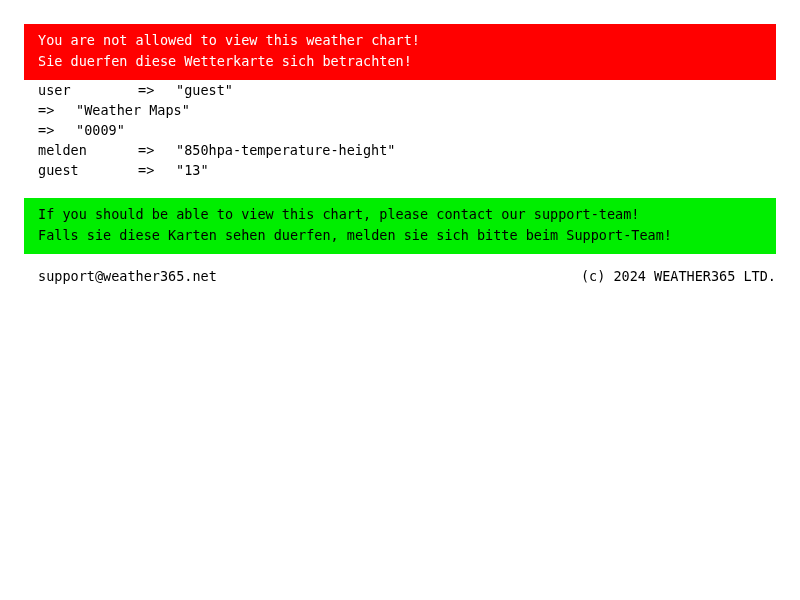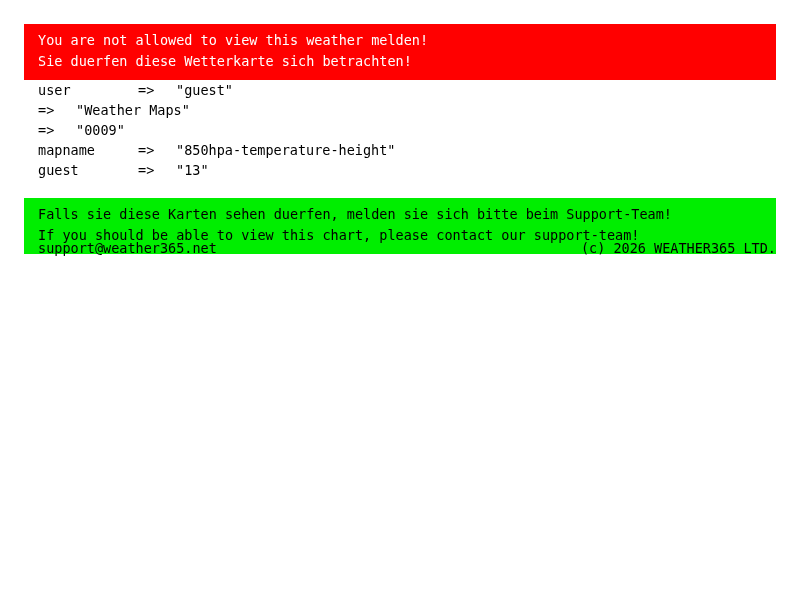--- a/index.html
+++ b/index.html
@@ -60,41 +60,41 @@
   .param-arrow {
     width: 38px;
     flex: 0 0 38px;
   }
   .param-val {
     white-space: pre;
   }
   .footer {
     position: absolute;
     left: 38px;
-    top: 240px;
+    top: 268px;
     width: 738px;
     display: flex;
     justify-content: space-between;
     align-items: baseline;
   }
   .footer a {
     color: #000000;
     text-decoration: none;
   }
   .footer-right {
     white-space: nowrap;
   }
 </style>
 </head>
 <body>
 
 <div class="page">
 
   <div class="banner banner-error">
-    <span class="banner-line">You are not allowed to view this weather melden!</span>
+    <span class="banner-line">You are not allowed to view this weather chart!</span>
     <span class="banner-line">Sie duerfen diese Wetterkarte sich betrachten!</span>
   </div>
 
   <div class="params">
 
     <div class="param-row">
       <span class="param-key">user</span>
       <span class="param-arrow">=&gt;</span>
       <span class="param-val">"guest"</span>
     </div>
@@ -103,36 +103,36 @@
       <span class="param-arrow">=&gt;</span>
       <span class="param-val">"Weather Maps"</span>
     </div>
 
     <div class="param-row">
       <span class="param-arrow">=&gt;</span>
       <span class="param-val">"0009"</span>
     </div>
 
     <div class="param-row">
-      <span class="param-key">mapname</span>
+      <span class="param-key">melden</span>
       <span class="param-arrow">=&gt;</span>
       <span class="param-val">"850hpa-temperature-height"</span>
     </div>
 
     <div class="param-row">
       <span class="param-key">guest</span>
       <span class="param-arrow">=&gt;</span>
       <span class="param-val">"13"</span>
     </div>
 
   </div>
 
   <div class="banner banner-info">
+    <span class="banner-line">If you should be able to view this chart, please contact our support-team!</span>
     <span class="banner-line">Falls sie diese Karten sehen duerfen, melden sie sich bitte beim Support-Team!</span>
-    <span class="banner-line">If you should be able to view this chart, please contact our support-team!</span>
   </div>
 
   <div class="footer">
     <a class="footer-left" href="#">support@weather365.net</a>
-    <span class="footer-right">(c) 2026 WEATHER365 LTD.</span>
+    <span class="footer-right">(c) 2024 WEATHER365 LTD.</span>
   </div>
 
 </div>
 
 </body></html>

